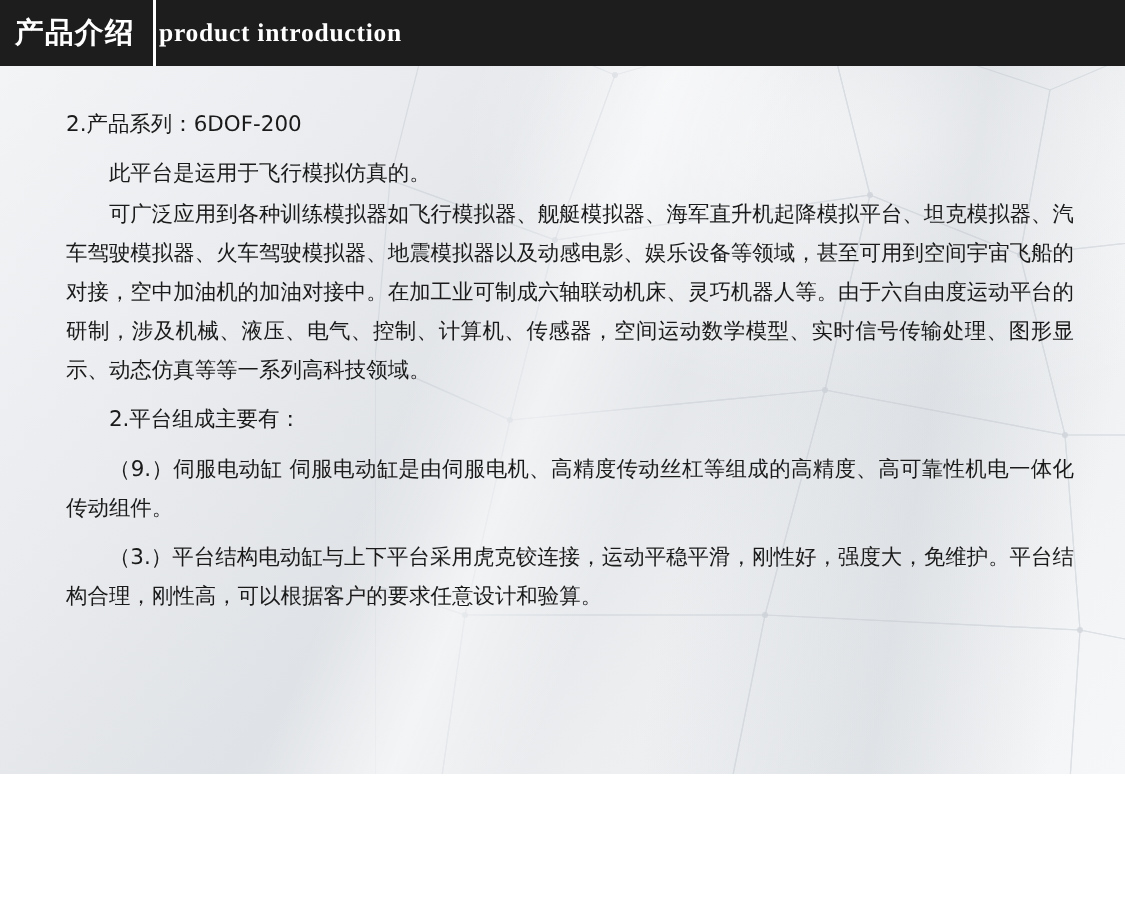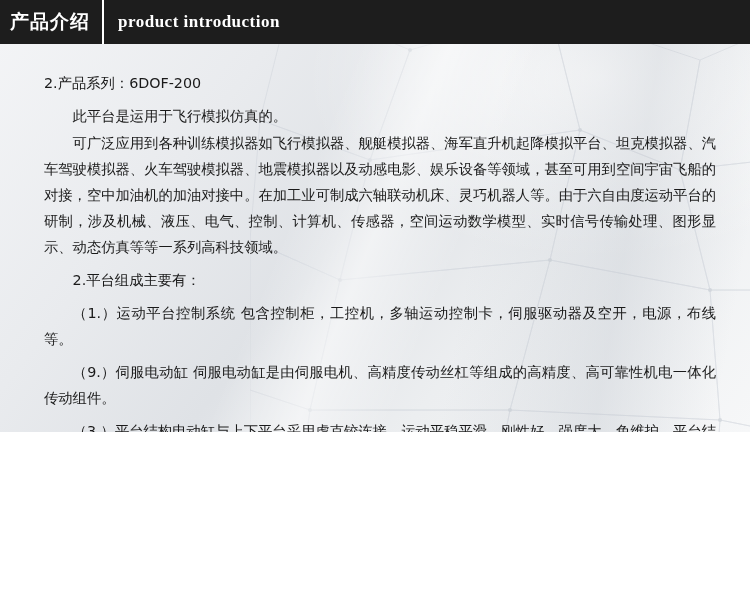--- a/index.html
+++ b/index.html
@@ -9,21 +9,21 @@
   body {
     width: 750px;
     height: 612px;
     font-family: "Liberation Sans", sans-serif;
     background: #ffffff;
     overflow: hidden;
   }
   .page {
     position: relative;
     width: 750px;
-    height: 432px;
+    height: 516px;
     background:
       radial-gradient(ellipse 420px 260px at 80% 18%, rgba(255,255,255,0.85), rgba(255,255,255,0) 70%),
       linear-gradient(128deg, #f4f5f7 0%, #e9ebee 28%, #dfe2e6 48%, #eceef0 68%, #f6f7f8 100%);
     overflow: hidden;
   }
   
   .deco {
     position: absolute;
     inset: 0;
     pointer-events: none;
@@ -71,21 +71,21 @@
   }
   .header-en {
     background: #1d1d1d;
     color: #ffffff;
     font-size: 17px;
     font-weight: bold;
     font-style: normal;
     letter-spacing: 0.5px;
     display: flex;
     align-items: center;
-    padding: 0 18px 0 14px;
+    padding: 0 18px 0 2px;
     flex: 1;
     font-family: "Liberation Serif", serif;
   }
 
   
   .content {
     position: relative;
     padding: 26px 34px 0 44px;
     color: #1a1a1a;
     font-size: 14.3px;
@@ -155,18 +155,17 @@
     <div class="header-cn">产品介绍</div>
     <div class="header-sep"></div>
     <div class="header-en">product  introduction</div>
   </div>
 
   <div class="content">
     <p class="para gap">2.产品系列：6DOF-200</p>
     <p class="para indent">此平台是运用于飞行模拟仿真的。</p>
     <p class="para indent gap">可广泛应用到各种训练模拟器如飞行模拟器、舰艇模拟器、海军直升机起降模拟平台、坦克模拟器、汽车驾驶模拟器、火车驾驶模拟器、地震模拟器以及动感电影、娱乐设备等领域，甚至可用到空间宇宙飞船的对接，空中加油机的加油对接中。在加工业可制成六轴联动机床、灵巧机器人等。由于六自由度运动平台的研制，涉及机械、液压、电气、控制、计算机、传感器，空间运动数学模型、实时信号传输处理、图形显示、动态仿真等等一系列高科技领域。</p>
     <p class="para indent gap">2.平台组成主要有：</p>
-    <p class="para indent gap">（1.）运动平台控制系统  包含控制柜，工控机，多轴运动控制卡，伺服驱动器及空开，电源，布线等。</p>
     <p class="para indent gap">（9.）伺服电动缸  伺服电动缸是由伺服电机、高精度传动丝杠等组成的高精度、高可靠性机电一体化传动组件。</p>
     <p class="para indent">（3.）平台结构电动缸与上下平台采用虎克铰连接，运动平稳平滑，刚性好，强度大，免维护。平台结构合理，刚性高，可以根据客户的要求任意设计和验算。</p>
   </div>
 
 </div>
 
 </body></html>

